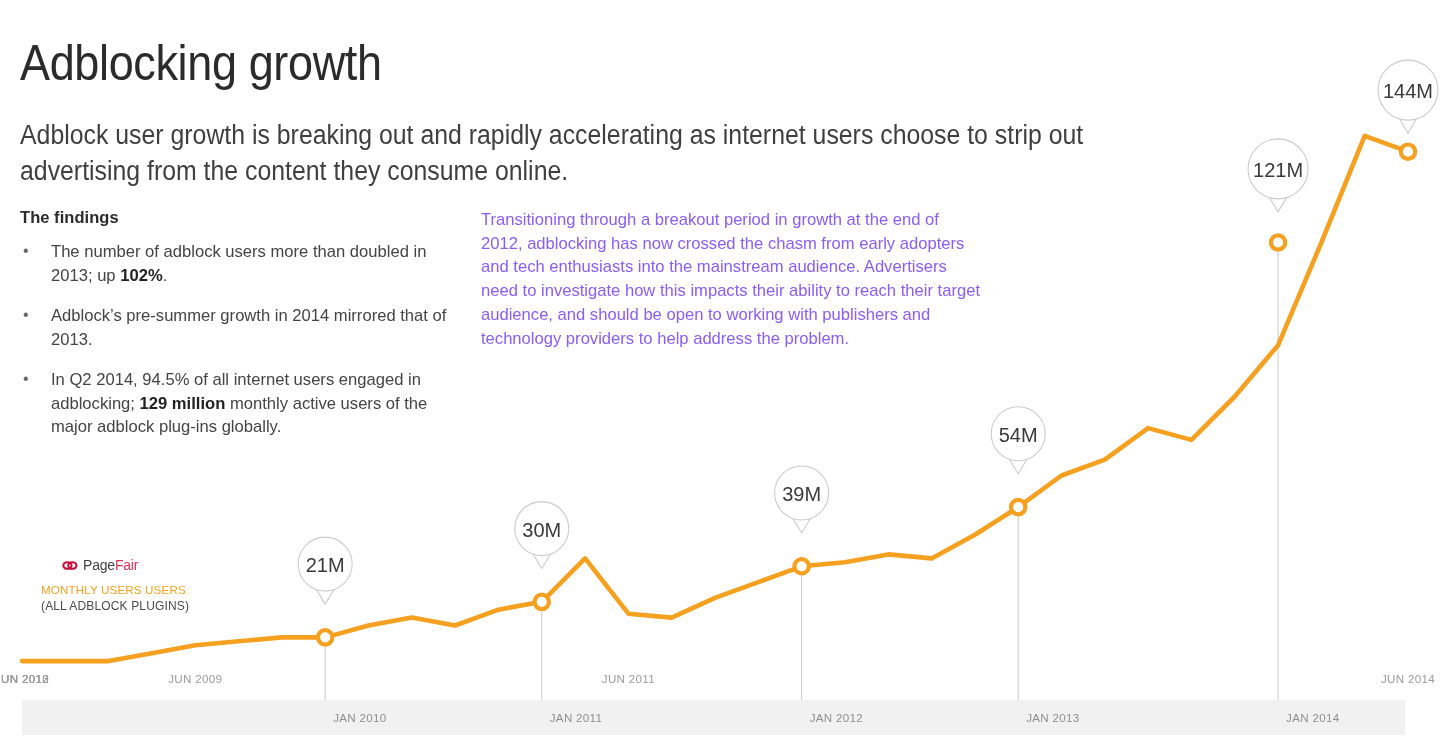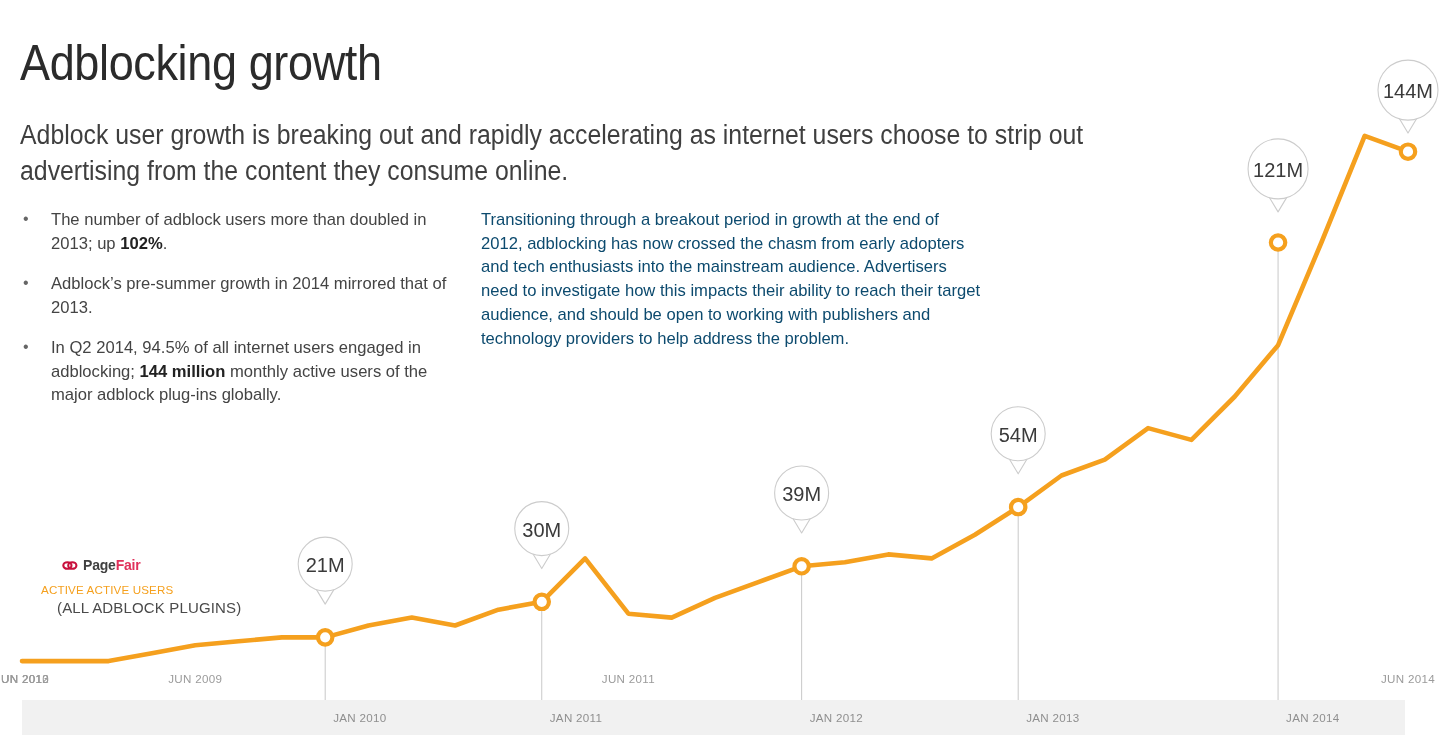--- a/index.html
+++ b/index.html
@@ -75,21 +75,21 @@
     left: 3px;
     top: 0;
     color: #666;
     font-size: 16px;
     line-height: 1.42;
   }
   .bullets li b { font-weight: 700; color: #222; }
   #bottom-para {
     font-size: 16.6px;
     line-height: 1.43;
-    color: #0c4a6e;
+    color: #8b5cf6;
     margin: 0;
   }
 
   
   #chart-area {
     position: absolute;
     left: 0; top: 0;
     width: 1440px;
     height: 749px;
     pointer-events: none;
@@ -105,38 +105,37 @@
   }
   #brand-logo {
     display: flex;
     align-items: center;
     gap: 5px;
     margin-left: 21px;
     margin-bottom: 10px;
   }
   #brand-wordmark {
     font-size: 14px;
-    font-weight: 700;
+    font-weight: 400;
     letter-spacing: -0.2px;
     line-height: 1;
   }
   #brand-wordmark .w-page { color: #404040; }
   #brand-wordmark .w-fair { color: #e0315b; }
   #legend-main {
     color: #f5a01e;
     font-size: 11.6px;
     letter-spacing: 0.15px;
     line-height: 1.38;
   }
   #legend-sub {
     color: #4a4a4a;
-    font-size: 15px;
+    font-size: 12px;
     letter-spacing: 0.15px;
     line-height: 1.38;
-    margin-left: 16px;
   }
 
   
   .axis-jun {
     fill: #9b9b9b;
     font-family: "Liberation Sans", "DejaVu Sans", sans-serif;
     font-size: 11.6px;
     letter-spacing: 0.3px;
     text-anchor: middle;
   }
@@ -157,42 +156,43 @@
 </style>
 </head>
 <body>
 
 <div id="page">
 
   <h1 id="headline">Adblocking growth</h1>
   <p id="subhead">Adblock user growth is breaking out and rapidly accelerating as internet users choose to strip out advertising from the content they consume online.</p>
 
   <div class="col" id="col-findings">
+    <div class="col-title">The findings</div>
     <ul class="bullets" id="findings-list">
         <li><span class="dot">•</span><span>The number of adblock users more than doubled in 2013; up </span><b>102%</b><span>.</span></li>
         <li><span class="dot">•</span><span>Adblock’s pre-summer growth in 2014 mirrored that of 2013.</span></li>
-        <li><span class="dot">•</span><span>In Q2 2014, 94.5% of all internet users engaged in adblocking; </span><b>144 million</b><span> monthly active users of the major adblock plug-ins globally.</span></li>
+        <li><span class="dot">•</span><span>In Q2 2014, 94.5% of all internet users engaged in adblocking; </span><b>129 million</b><span> monthly active users of the major adblock plug-ins globally.</span></li>
       </ul>
   </div>
 
   <div class="col" id="col-bottom">
     <p id="bottom-para">Transitioning through a breakout period in growth at the end of 2012, adblocking has now crossed the chasm from early adopters and tech enthusiasts into the mainstream audience. Advertisers need to investigate how this impacts their ability to reach their target audience, and should be open to working with publishers and technology providers to help address the problem.</p>
   </div>
 
   <div id="brand">
     <div id="brand-logo">
       <svg width="16" height="13" viewBox="0 0 16 13">
         <g fill="none" stroke="#c8103c" stroke-width="2.1">
           <ellipse cx="5.4" cy="6.5" rx="4.1" ry="3.3"></ellipse>
           <ellipse cx="10.3" cy="6.5" rx="4.1" ry="3.3"></ellipse>
         </g>
       </svg>
       <span id="brand-wordmark"><span class="w-page">Page</span><span class="w-fair">Fair</span></span>
     </div>
-    <div id="legend-main">ACTIVE ACTIVE USERS</div>
+    <div id="legend-main">MONTHLY USERS USERS</div>
     <div id="legend-sub">(ALL ADBLOCK PLUGINS)</div>
   </div>
 
   <div id="chart-area">
     <svg id="chart-svg" width="1440" height="749" viewBox="0 0 1440 749">
       <g id="g-band">
           <rect x="22" y="700" width="1383" height="35" fill="#f1f1f1"></rect>
         </g>
       <g id="g-grid">
           <line x1="325.1875" y1="637.3602941176471" x2="325.1875" y2="700" stroke="#c9c9c9" stroke-width="1"></line>

